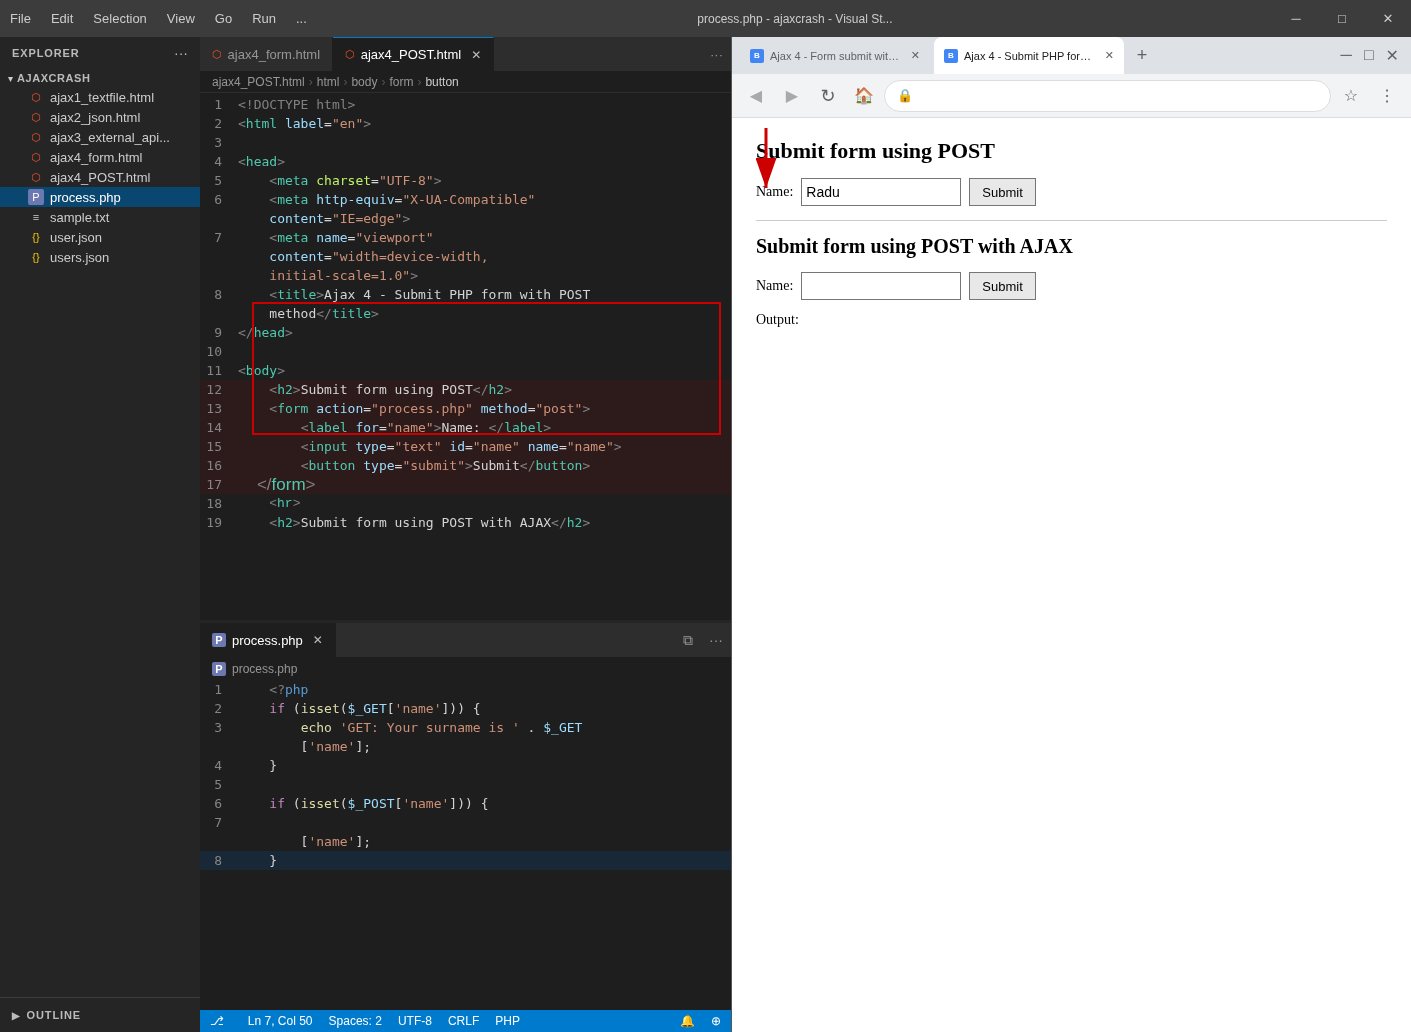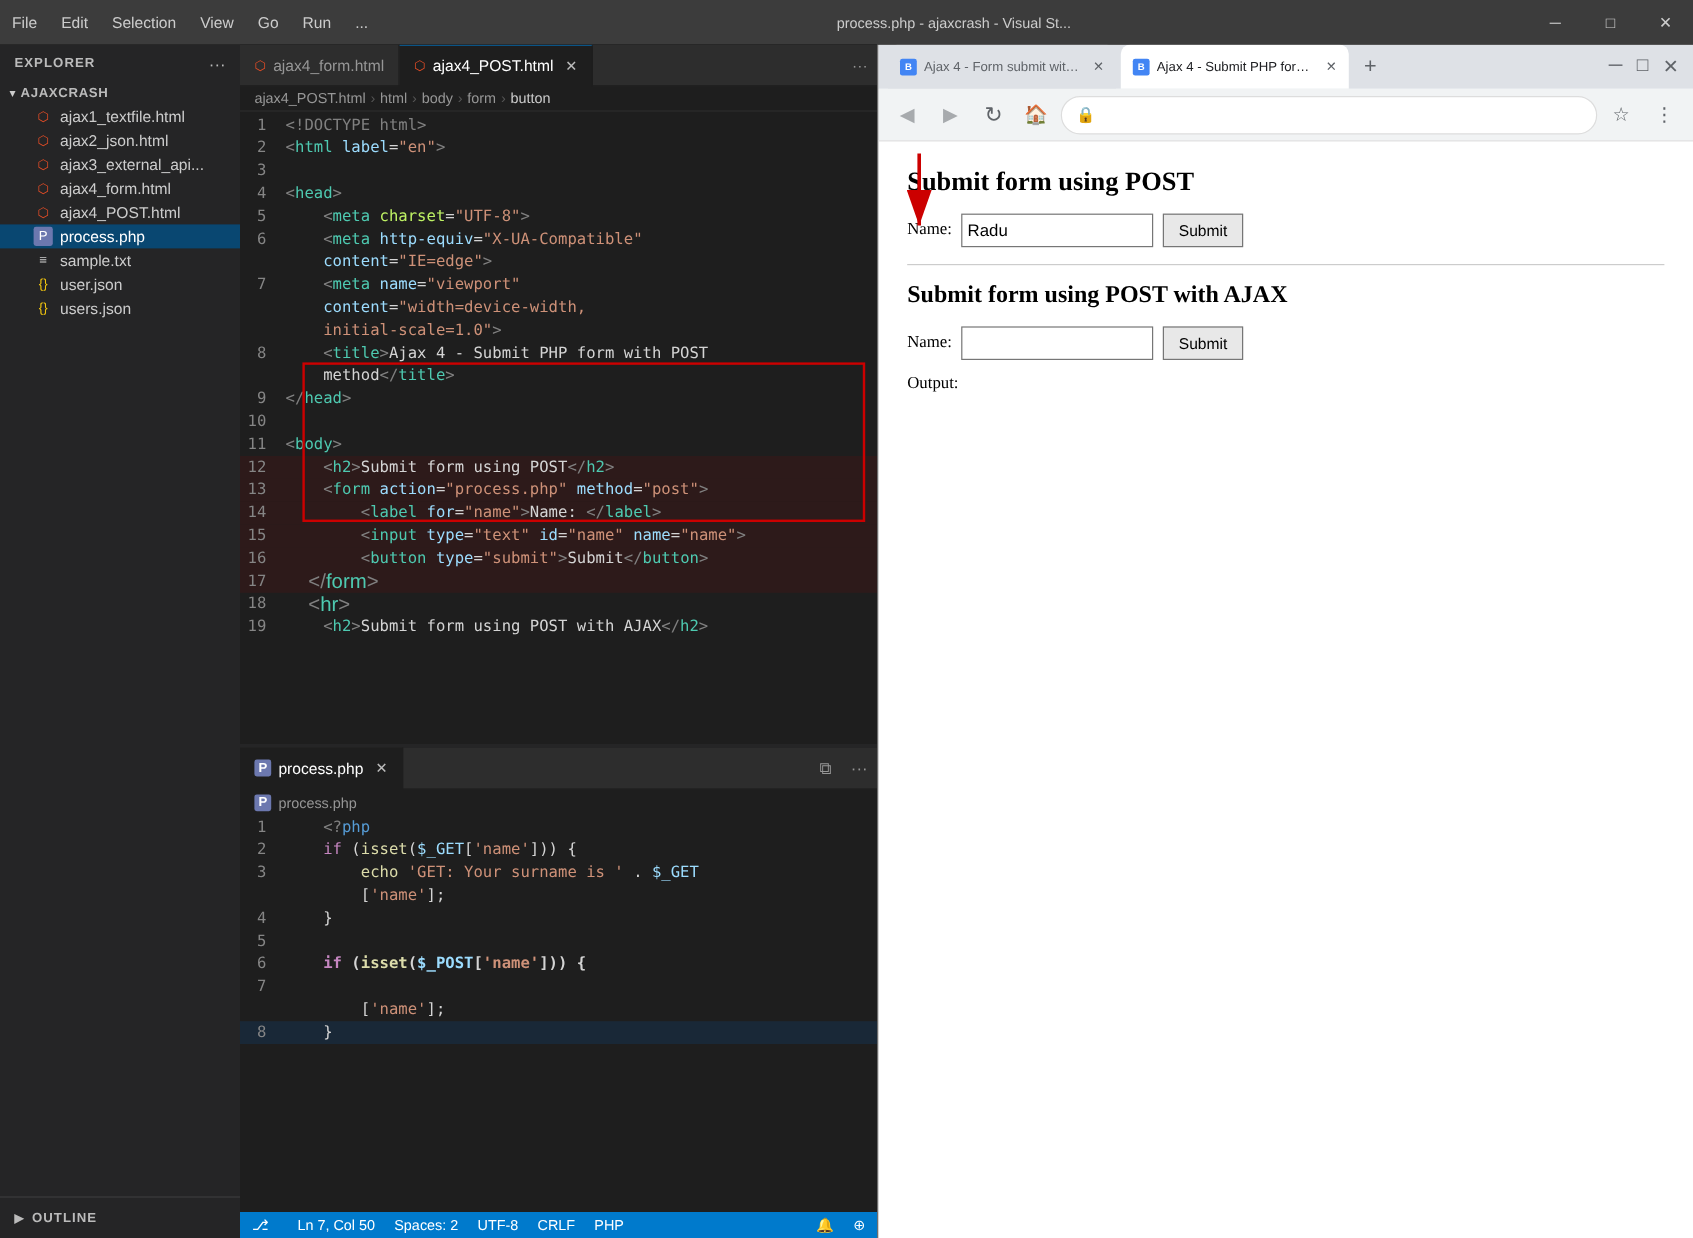--- a/index.html
+++ b/index.html
@@ -200,21 +200,21 @@
             <div class="code-line-wrap" style="display:flex; background:rgba(160,0,0,0.12);">
               <span class="ln" style="color:#858585; min-width:38px; text-align:right; padding-right:16px; font-family:'Consolas',monospace; font-size:13px; line-height:19px; user-select:none; flex-shrink:0;">16</span>
               <span class="lc" style="font-family:'Consolas',monospace; font-size:13px; line-height:19px; white-space:pre;">        <span style="color:#808080;">&lt;</span><span style="color:#4ec9b0;">button</span> <span style="color:#9cdcfe;">type</span>=<span style="color:#ce9178;">"submit"</span><span style="color:#808080;">&gt;</span><span style="color:#d4d4d4;">Submit</span><span style="color:#808080;">&lt;/</span><span style="color:#4ec9b0;">button</span><span style="color:#808080;">&gt;</span></span>
             </div>
             <div class="code-line-wrap" style="display:flex; background:rgba(160,0,0,0.12);">
               <span class="ln" style="color:#858585; min-width:38px; text-align:right; padding-right:16px; font-family:'Consolas',monospace; font-size:13px; line-height:19px; user-select:none; flex-shrink:0;">17</span>
               <span class="lc" style="font-family:Liberation Sans, sans-serif; font-size:17px; line-height:19px; white-space:pre;">    <span style="color:#808080;">&lt;/</span><span style="color:#4ec9b0;">form</span><span style="color:#808080;">&gt;</span></span>
             </div>
             <div class="code-line-wrap" style="display:flex;">
               <span class="ln" style="color:#858585; min-width:38px; text-align:right; padding-right:16px; font-family:'Consolas',monospace; font-size:13px; line-height:19px; user-select:none; flex-shrink:0;">18</span>
-              <span class="lc" style="font-family:Liberation Sans, sans-serif; font-size:17px; line-height:19px; white-space:pre;">    <span style="color:#808080;">&lt;</span><span style="color:#4ec9b0;">hr</span><span style="color:#808080;">&gt;</span></span>
+              <span class="lc" style="font-family:Liberation Mono, monospace; font-size:13px; line-height:19px; white-space:pre;">    <span style="color:#808080;">&lt;</span><span style="color:#4ec9b0;">hr</span><span style="color:#808080;">&gt;</span></span>
             </div>
             <div class="code-line-wrap" style="display:flex;">
               <span class="ln" style="color:#858585; min-width:38px; text-align:right; padding-right:16px; font-family:'Consolas',monospace; font-size:13px; line-height:19px; user-select:none; flex-shrink:0;">19</span>
               <span class="lc" style="font-family:'Consolas',monospace; font-size:13px; line-height:19px; white-space:pre;">    <span style="color:#808080;">&lt;</span><span style="color:#4ec9b0;">h2</span><span style="color:#808080;">&gt;</span><span style="color:#d4d4d4;">Submit form using POST with AJAX</span><span style="color:#808080;">&lt;/</span><span style="color:#4ec9b0;">h2</span><span style="color:#808080;">&gt;</span></span>
             </div>
           </div>
         </div>
 
         <div style="height:390px; flex-shrink:0; border-top:3px solid #252526; display:flex; flex-direction:column;">
 
@@ -254,21 +254,21 @@
             <div class="code-line-wrap" style="display:flex;">
               <span class="ln" style="color:#858585; min-width:38px; text-align:right; padding-right:16px; font-family:'Consolas',monospace; font-size:13px; line-height:19px; user-select:none; flex-shrink:0;">4</span>
               <span class="lc" style="font-family:'Consolas',monospace; font-size:13px; line-height:19px; white-space:pre;">    }</span>
             </div>
             <div class="code-line-wrap" style="display:flex;">
               <span class="ln" style="color:#858585; min-width:38px; text-align:right; padding-right:16px; font-family:'Consolas',monospace; font-size:13px; line-height:19px; user-select:none; flex-shrink:0;">5</span>
               <span class="lc" style="font-family:'Consolas',monospace; font-size:13px; line-height:19px; white-space:pre;"> </span>
             </div>
             <div class="code-line-wrap" style="display:flex;">
               <span class="ln" style="color:#858585; min-width:38px; text-align:right; padding-right:16px; font-family:'Consolas',monospace; font-size:13px; line-height:19px; user-select:none; flex-shrink:0;">6</span>
-              <span class="lc" style="font-family:'Consolas',monospace; font-size:13px; line-height:19px; white-space:pre;font-weight:bold;">    <span style="color:#c586c0;">if</span> (<span style="color:#dcdcaa;">isset</span>(<span style="color:#9cdcfe;">$_POST</span>[<span style="color:#ce9178;">'name'</span>])) {</span>
+              <span class="lc" style="font-family:'Consolas',monospace; font-size:13px; line-height:19px; white-space:pre;">    <span style="color:#c586c0;">if</span> (<span style="color:#dcdcaa;">isset</span>(<span style="color:#9cdcfe;">$_POST</span>[<span style="color:#ce9178;">'name'</span>])) {</span>
             </div>
             <div class="code-line-wrap" style="display:flex;">
               <span class="ln" style="color:#858585; min-width:38px; text-align:right; padding-right:16px; font-family:'Consolas',monospace; font-size:13px; line-height:19px; user-select:none; flex-shrink:0;">7</span>
             </div>
             <div class="code-line-wrap" style="display:flex;">
               <span class="ln" style="color:#858585; min-width:38px; text-align:right; padding-right:16px; font-family:'Consolas',monospace; font-size:13px; line-height:19px; user-select:none; flex-shrink:0;"> </span>
               <span class="lc" style="font-family:'Consolas',monospace; font-size:13px; line-height:19px; white-space:pre;">        [<span style="color:#ce9178;">'name'</span>];</span>
             </div>
             <div class="code-line-wrap" style="display:flex; background:rgba(0,100,200,0.15);">
               <span class="ln" style="color:#858585; min-width:38px; text-align:right; padding-right:16px; font-family:'Consolas',monospace; font-size:13px; line-height:19px; user-select:none; flex-shrink:0;">8</span>

